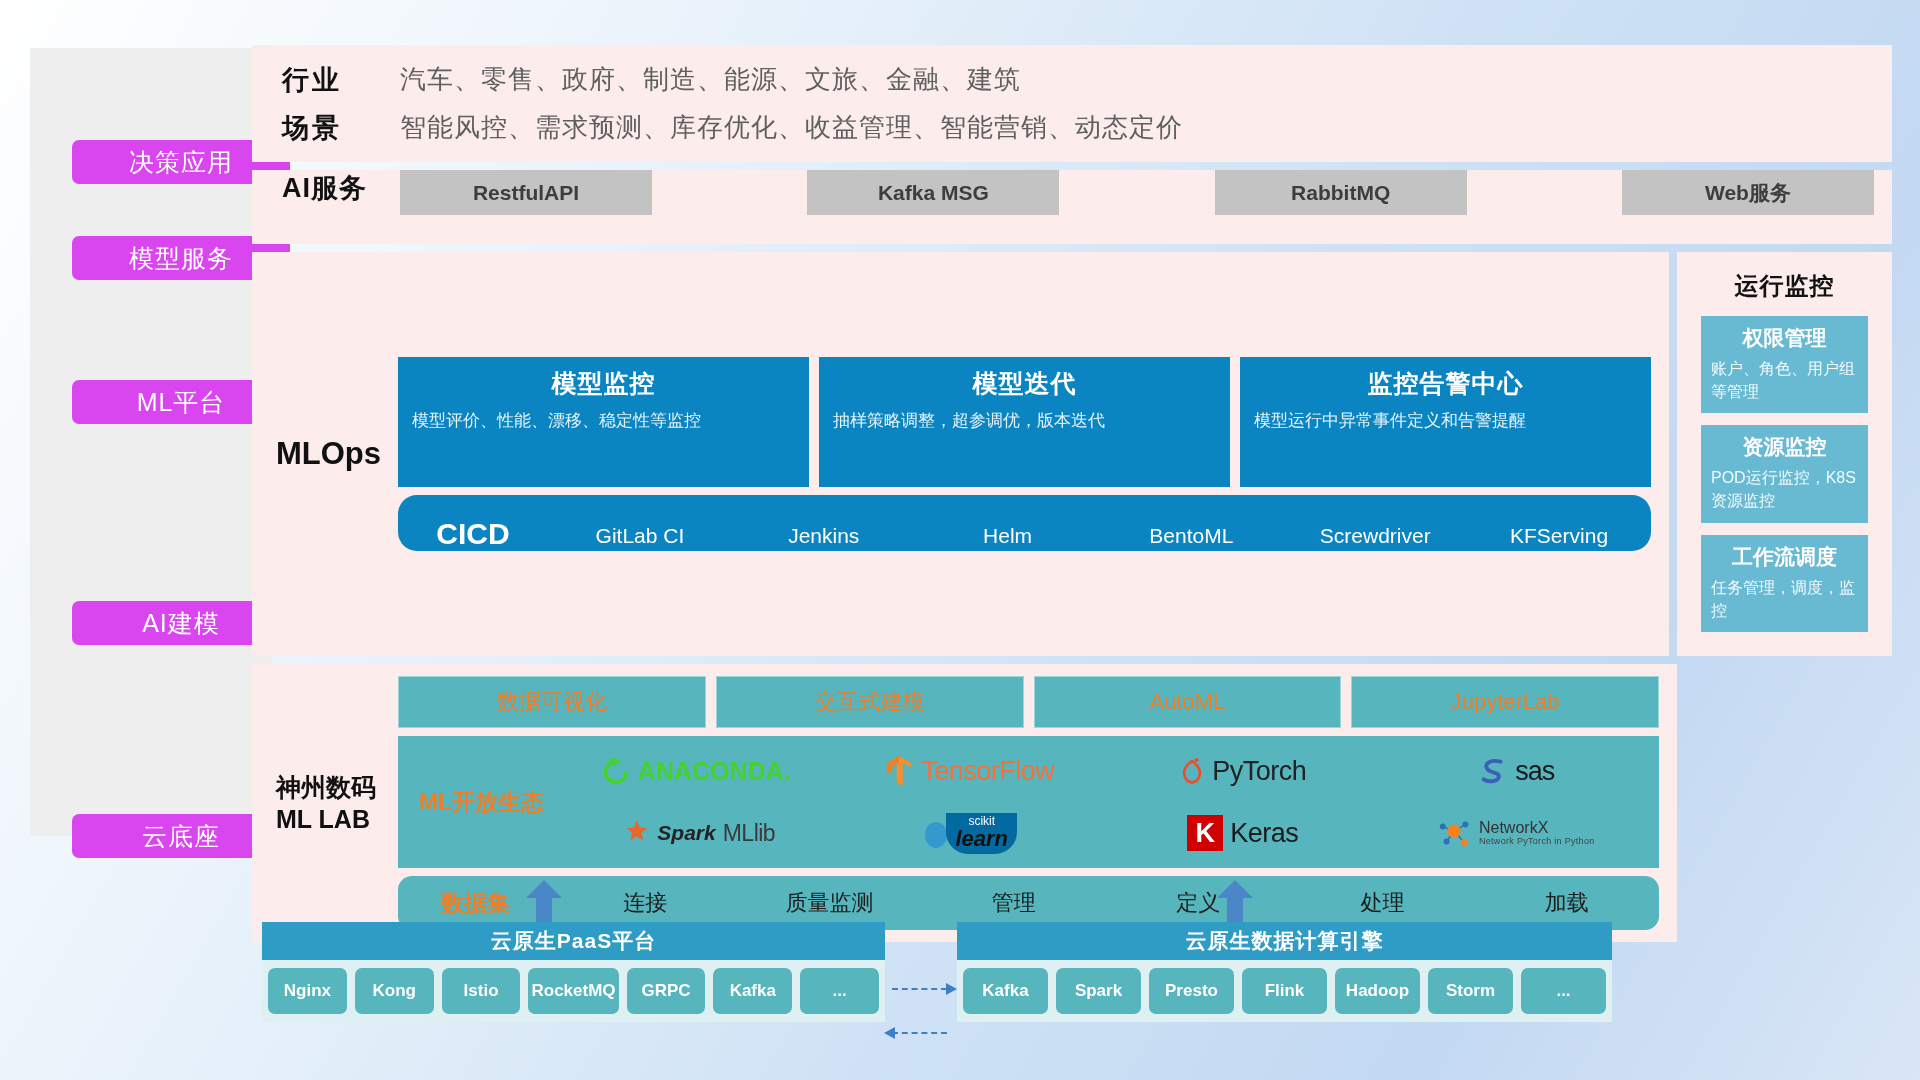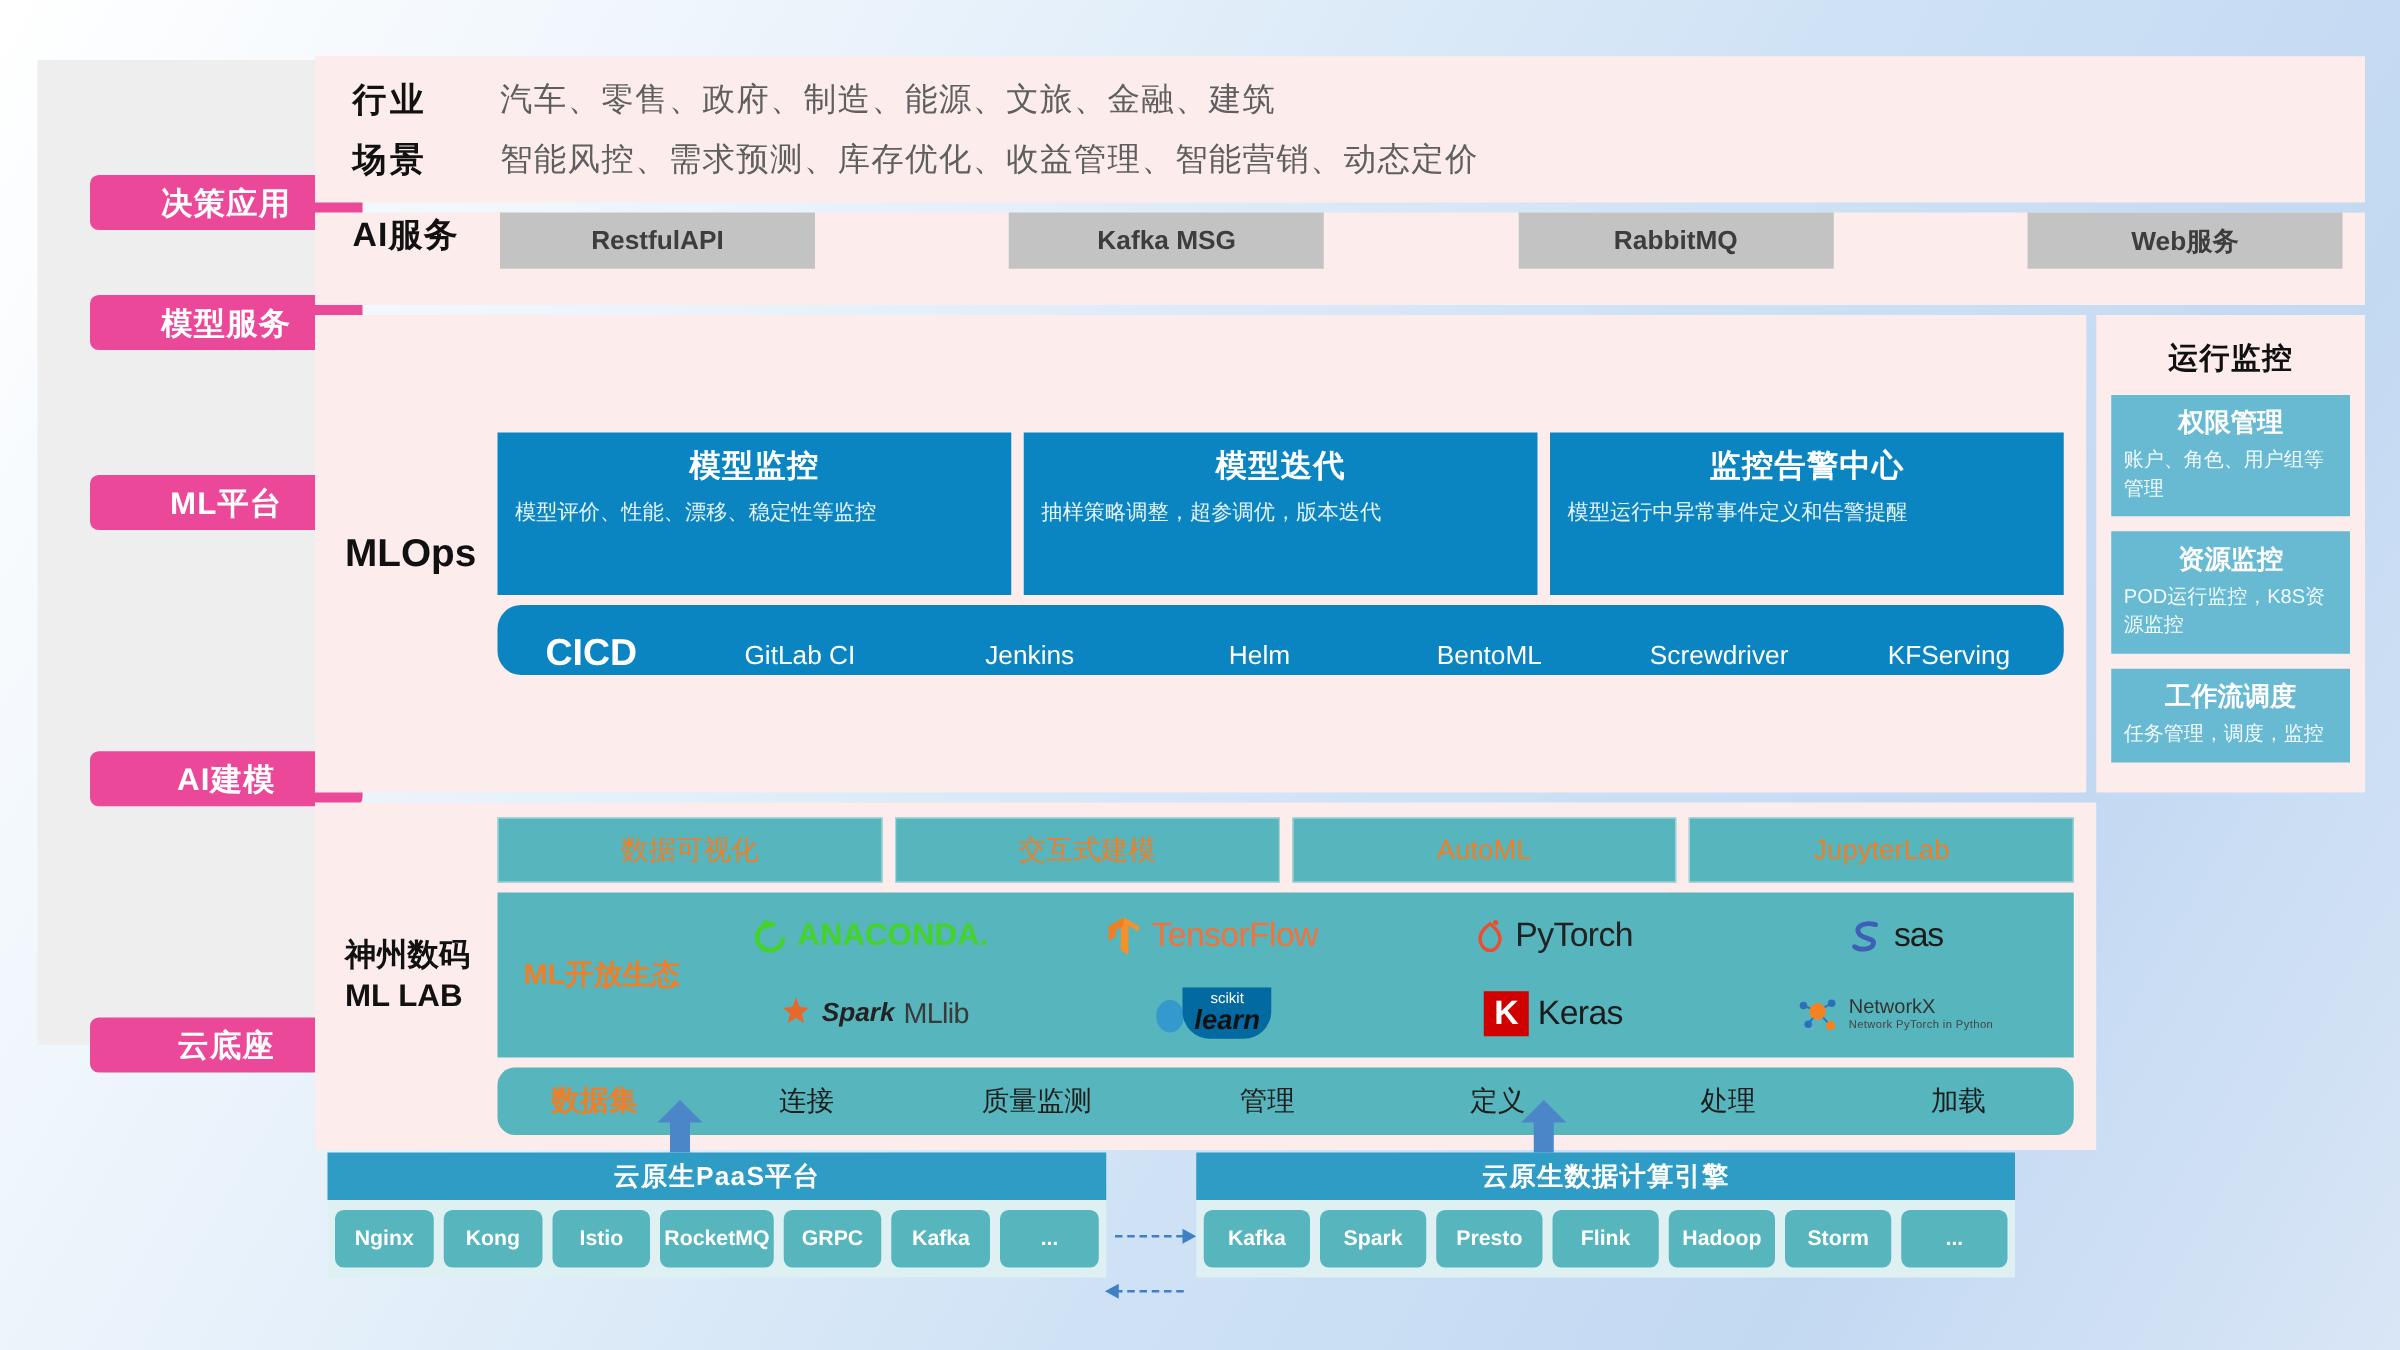--- a/index.html
+++ b/index.html
@@ -11,22 +11,22 @@
   }
   #stage { position:absolute; inset:0; }
 
   
   .left-rail {
     position:absolute; left:30px; top:48px; width:242px; height:788px;
     background:#eeeeee;
   }
   .rail-btn {
     position:absolute; left:42px; width:218px; height:44px;
-    background:#ec4899; border-radius:7px;
-    color:#fff; font-size:25px; font-weight:bold;
+    background:#d946ef; border-radius:7px;
+    color:#fff; font-size:25px; font-weight:normal;
     display:flex; align-items:center; justify-content:center;
     letter-spacing:1px;
   }
   .rail-btn.b0 { top:92px; }
   .rail-btn.b1 { top:188px; }
   .rail-btn.b2 { top:332px; }
   .rail-btn.b3 { top:553px; }
   .rail-btn.b4 { top:766px; }
 
   
@@ -59,21 +59,21 @@
   .mlops-cards { display:flex; gap:10px; }
   .mlops-card { flex:1; background:#0a85c2; padding:10px 14px 12px; height:130px; }
   .mlops-card .t { color:#fff; font-size:25px; font-weight:bold; text-align:center; margin-bottom:9px; letter-spacing:1px;}
   .mlops-card .d { color:#e6f4fb; font-size:17px; line-height:1.45; }
   .cicd { margin-top:8px; background:#0a85c2; height:56px; display:flex; align-items:flex-end; overflow:hidden;border-radius:19px; }
   .cicd .ck { width:150px; color:#fff; font-size:30px; font-weight:bold; text-align:center; flex:none; }
   .cicd .citems { flex:1; display:flex; }
   .cicd .ci { flex:1; color:#fff; font-size:21px; line-height:31px; text-align:center;
               padding-top:4px; overflow:hidden; word-break:break-all; }
 
-  .monitor { width:216px; background:#fceceb; padding:10px 12px 12px; }
+  .monitor { width:216px; background:#fceceb; padding:10px 24px 12px; }
   .monitor-title { text-align:center; font-size:24px; font-weight:bold; color:#111; margin:8px 0 14px; letter-spacing:1px;}
   .mon-card { background:#68b9d2; margin-bottom:12px; padding:8px 10px 10px; }
   .mon-card .t { color:#fff; font-size:21px; font-weight:bold; text-align:center; margin-bottom:6px; }
   .mon-card .d { color:#f2fbff; font-size:16px; line-height:1.42; }
 
   
   .row4wrap { display:flex; gap:8px; margin-top:8px; }
   .row4 { width:1425px; background:#fceceb; display:flex; align-items:center; padding:12px 18px 12px 24px; }
   .row4-lab { width:122px; font-size:25px; font-weight:bold; color:#111; line-height:1.3; }
   .row4-body { flex:1; }

